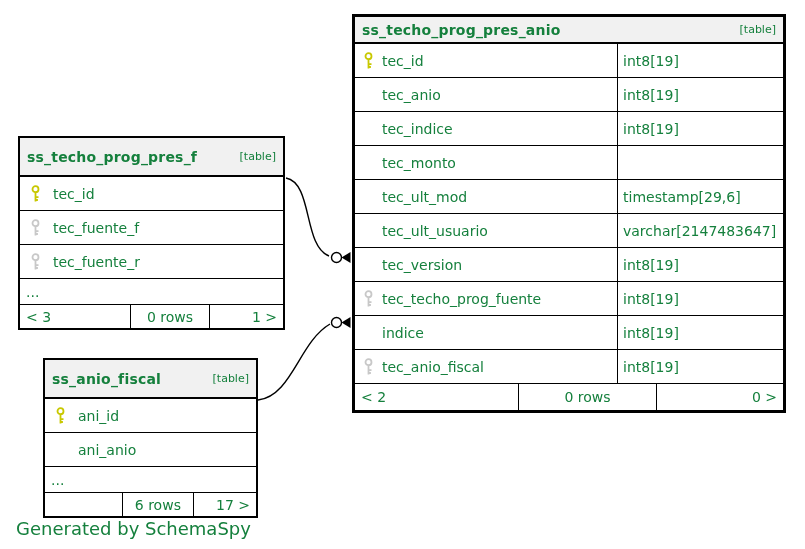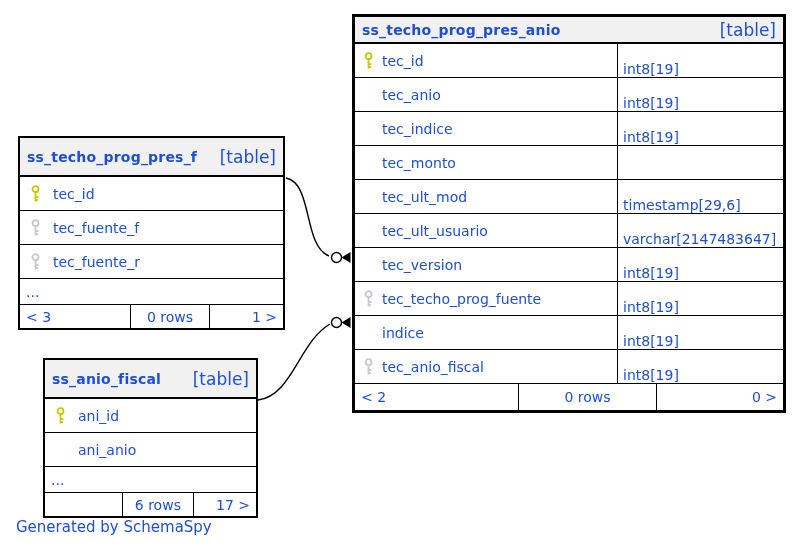--- a/index.html
+++ b/index.html
@@ -1,63 +1,63 @@
 <!DOCTYPE html>
 <html style="--pk-color: #c8c800; --fk-color: #c8c8c8; --header-bg: #f1f1f1;"><head>
 <meta charset="utf-8">
 <style>
   html,body{margin:0;padding:0;background:#ffffff;}
   .canvas{
     position:relative;
     width:805px;height:549px;
     background:#ffffff;
     font-family:"DejaVu Sans","Liberation Sans",sans-serif;
-    color:#1d4ed8;
+    color:#15803d;
     overflow:hidden;
   }
   .edges{position:absolute;left:0;top:0;width:805px;height:549px;pointer-events:none;}
 
   .tbl{position:absolute;background:#fff;border:2px solid #000;box-sizing:border-box;}
   .tbl.main{border-width:3px;}
 
   .thead{
     display:flex;justify-content:space-between;align-items:center;
     background:var(--header-bg,#f1f1f1);
     border-bottom:2px solid #000;
     padding:0 7px;font-size:14px;height:39px;box-sizing:border-box;
   }
   .tbl.main .thead{height:27px;}
   .tname{font-weight:bold;letter-spacing:.2px;}
-  .tbadge{font-size:17px;text-align:right;}
+  .tbadge{font-size:11px;text-align:right;}
 
   .trow{display:flex;align-items:stretch;border-bottom:1px solid #000;height:34px;box-sizing:border-box;font-size:14px;background:#fff;}
   .trow:last-of-type{}
   .name-cell{display:flex;align-items:center;gap:8px;padding-left:8px;box-sizing:border-box;}
   .tbl.main .name-cell{flex:0 0 263px;border-right:1px solid #000;}
   .tbl.small .name-cell{flex:1;padding-left:10px;gap:12px;}
-  .type-cell{flex:1;display:flex;align-items:flex-end;padding-left:5px;}
+  .type-cell{flex:1;display:flex;align-items:center;padding-left:5px;}
 
   .keyicon{width:11px;height:18px;flex:0 0 11px;display:inline-block;}
   .keyicon.pk{color:var(--pk-color,#c8c800);}
   .keyicon.fk{color:var(--fk-color,#c8c8c8);}
   .keyicon.none{visibility:hidden;}
   .keyicon svg{display:block;width:11px;height:18px;}
 
   .dots-row{display:flex;align-items:center;border-bottom:1px solid #000;height:26px;box-sizing:border-box;font-size:14px;padding-left:6px;background:#fff;}
 
   .tfoot{display:flex;align-items:stretch;font-size:14px;height:23px;box-sizing:border-box;background:#fff;}
   .tbl.main .tfoot{height:26px;}
   .fcell{display:flex;align-items:center;padding:0 6px;box-sizing:border-box;}
   .fcell.left{flex:1;justify-content:flex-start;}
   .fcell.center{flex:1.1;justify-content:center;border-left:1px solid #000;border-right:1px solid #000;margin-left:37px;}
   .fcell.right{flex:1;justify-content:flex-end;}
   .tbl.fiscal .fcell.left{flex:0 0 40px;}
   .tbl.fiscal .fcell.center{flex:1.15;}
 
-  .credit{position:absolute;left:16px;top:518px;font-size:15px;}
+  .credit{position:absolute;left:16px;top:518px;font-size:18px;}
 </style>
 </head>
 <body>
 
 <div class="canvas">
 
   <svg class="edges" viewBox="0 0 805 549">
     <g>
       <path d="M286,178 C313,183 303,246 329,256" fill="none" stroke="#000" stroke-width="1.4"></path>
       <circle cx="336.5" cy="257.5" r="5" fill="#fff" stroke="#000" stroke-width="1.4"></circle>

